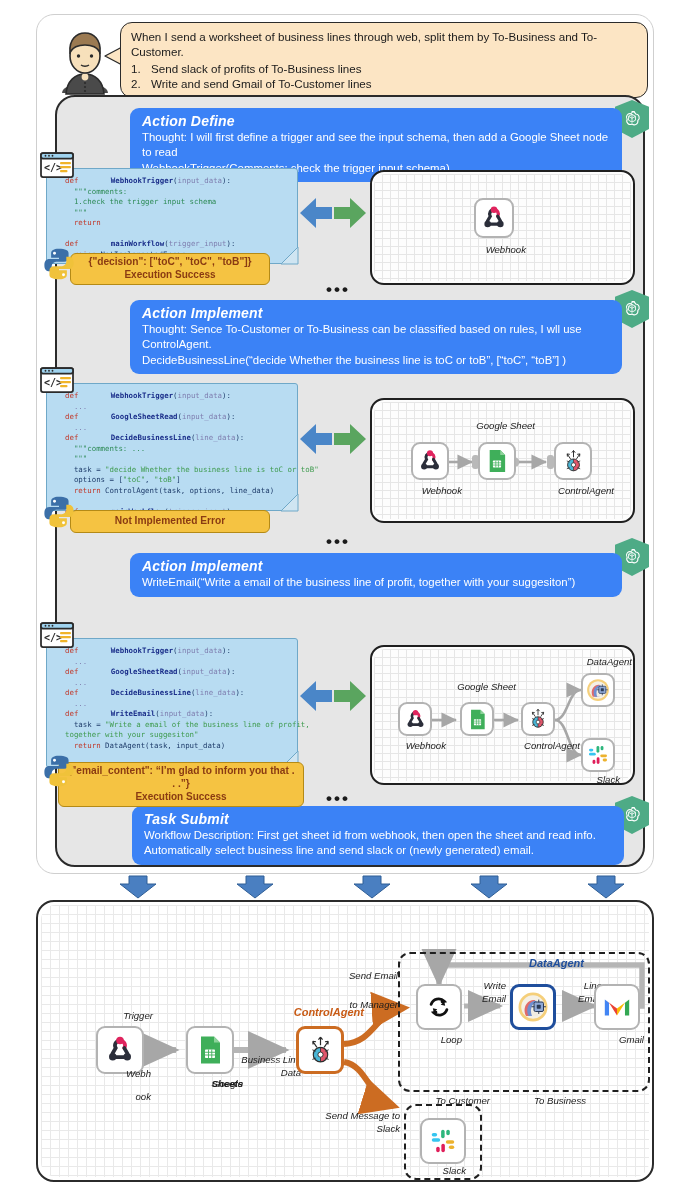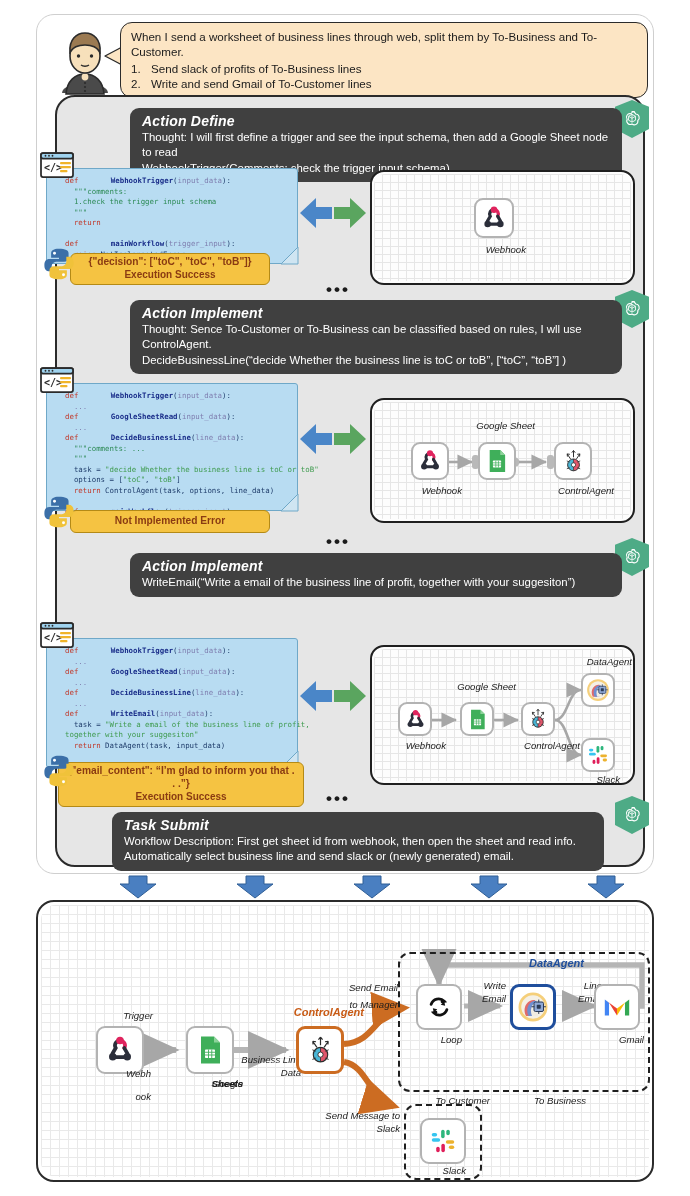--- a/index.html
+++ b/index.html
@@ -41,21 +41,21 @@
   }
   .bubble .ol{ margin-top:1px; }
   .bubble .li{ display:flex; gap:7px; }
   .bubble .li .num{ width:13px; }
   .tail{
     position:absolute; left:104px; top:44px; width:20px; height:24px;
   }
 
   
   .gbox{
-    position:absolute; background:#404040; border-radius:9px;
+    position:absolute; background:#3b82f6; border-radius:9px;
     color:#ffffff; padding:5px 5px 7px 12px;
   }
   .gbox .ttl{ font-style:italic; font-size:14px; font-weight:bold; letter-spacing:.2px;}
   .gbox .txt{ font-size:11.4px; line-height:1.30; margin-top:1px; }
   .oai-tab{
     position:absolute; width:34px; height:38px; background:#4eab86;
     clip-path:polygon(0% 18%, 50% 0%, 100% 18%, 100% 76%, 50% 100%, 0% 76%);
     display:flex; align-items:center; justify-content:center;
   }
 
@@ -514,21 +514,21 @@
   <div class="nlabel" style="left:204px; top:127px; width:44px;">Slack</div>
 </div>
 
 <div class="dots" style="left:326px; top:790px;">•••</div>
 
 <div class="oai-tab" style="left:615px; top:796px;">
   <svg width="22" height="22">
       <use href="#sym-openai"></use>
     </svg>
 </div>
-<div class="gbox" style="left:112px; top:806px; width:492px;margin-top:6px;">
+<div class="gbox" style="left:132px; top:806px; width:492px;">
   <div class="ttl">Task Submit</div>
   <div class="txt">Workflow Description: First get sheet id from webhook, then open the sheet and read info. Automatically select business line and send slack or (newly generated) email.</div>
 </div>
 
 <svg class="abs" style="left:60px; top:876px;" width="580" height="22">
   <g fill="#4a7fc1" stroke="#2f5e96" stroke-width="1">
     <path d="M14 0 h18 v8 h9 l-18 14 l-18 -14 h9 z" transform="translate(55,0)"></path>
     <path d="M14 0 h18 v8 h9 l-18 14 l-18 -14 h9 z" transform="translate(172,0)"></path>
     <path d="M14 0 h18 v8 h9 l-18 14 l-18 -14 h9 z" transform="translate(289,0)"></path>
     <path d="M14 0 h18 v8 h9 l-18 14 l-18 -14 h9 z" transform="translate(406,0)"></path>
@@ -580,21 +580,21 @@
   <div class="nlabel" style="left:185px; top:152px; width:78px;">Business Line</div>
   <div class="nlabel" style="left:185px; top:165px; width:78px;">Data</div>
 
   <div class="nlabel orange" style="left:238px; top:104px; width:88px;">ControlAgent</div>
   <div class="node accent-orange" style="left:258px; top:124px; width:48px; height:48px;">
     <svg width="33" height="33">
         <use href="#sym-control"></use>
       </svg>
   </div>
 
-  <div class="nlabel" style="left:288px; top:80px; width:72px;font-style:italic;">Send Email</div>
+  <div class="nlabel" style="left:288px; top:68px; width:72px;font-style:italic;">Send Email</div>
   <div class="nlabel" style="left:288px; top:97px; width:72px;">to Manager</div>
   <div class="nlabel" style="left:258px; top:208px; width:104px;">Send Message to</div>
   <div class="nlabel" style="left:258px; top:221px; width:104px;">Slack</div>
 
   <div class="node" style="left:378px; top:82px; width:46px; height:46px;">
     <svg width="28" height="28">
         <use href="#sym-loop"></use>
       </svg>
   </div>
   <div class="nlabel" style="left:378px; top:132px; width:46px;">Loop</div>

